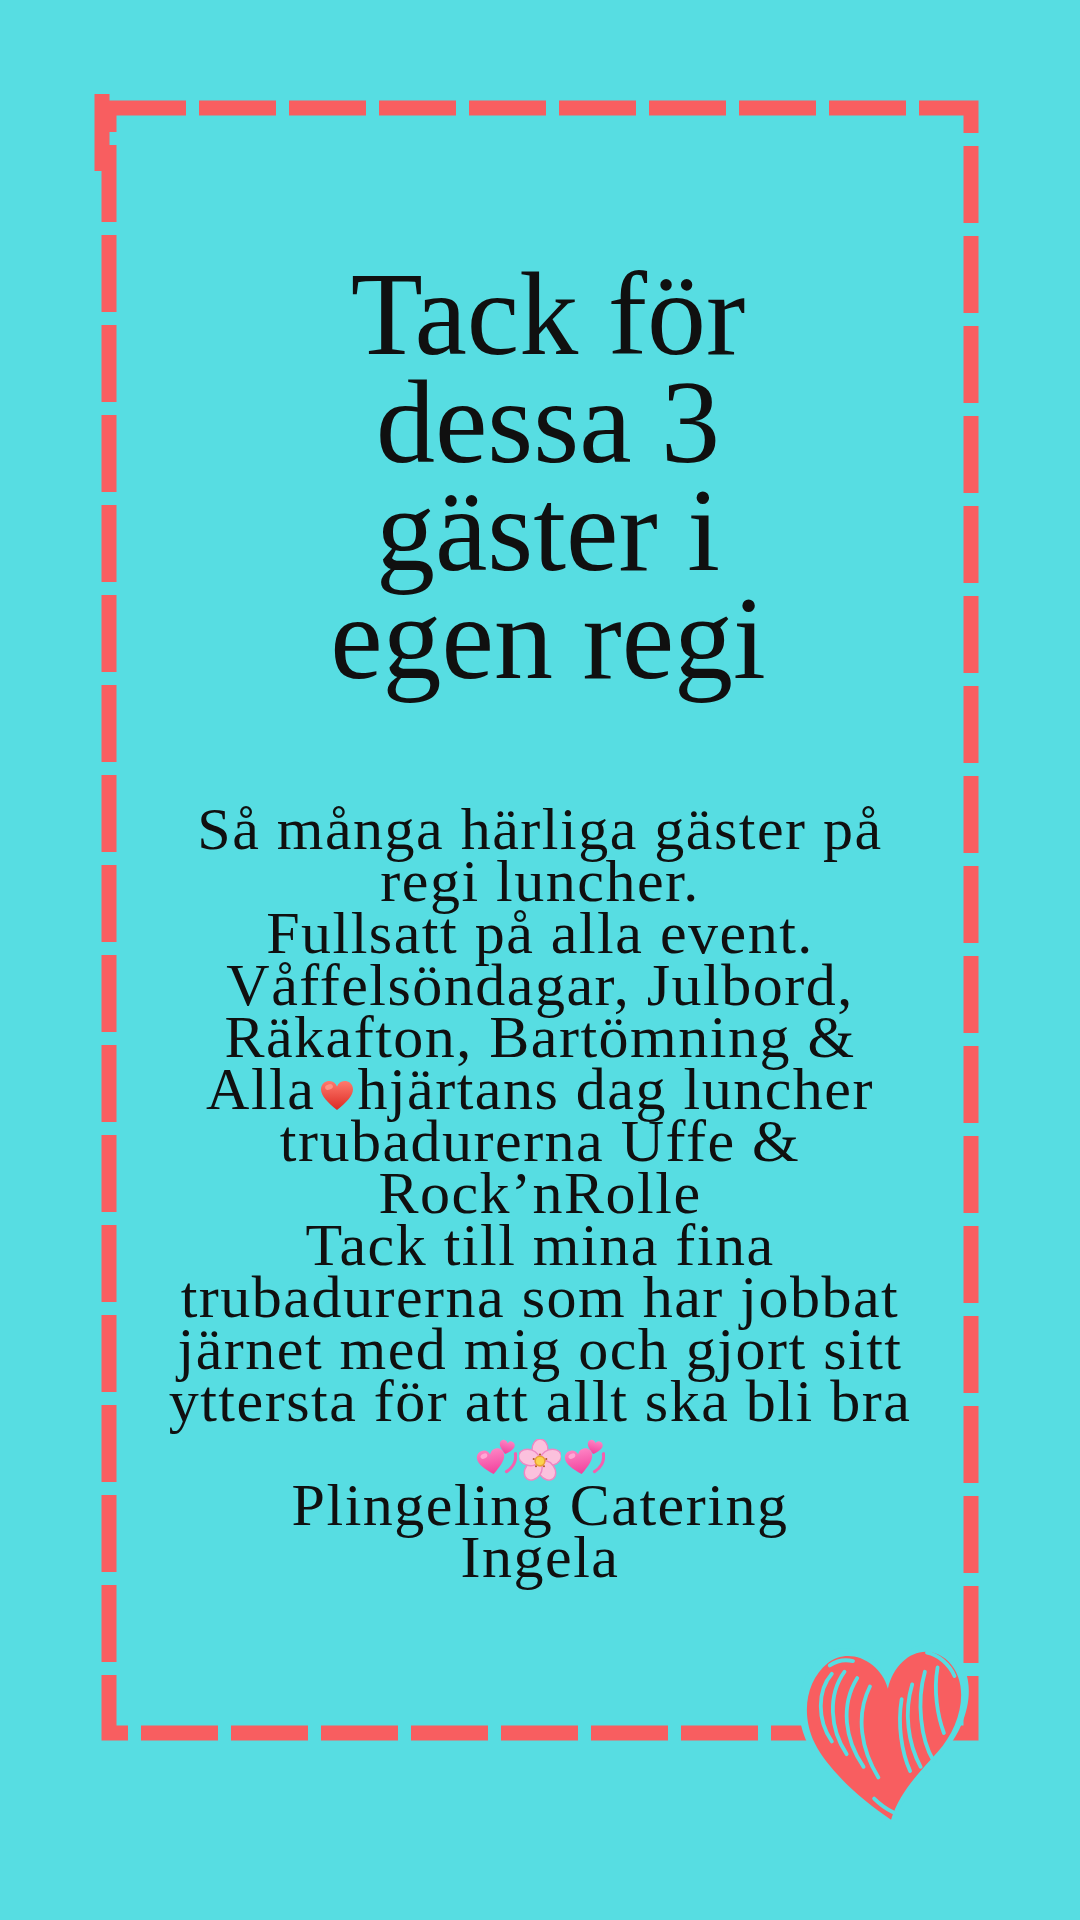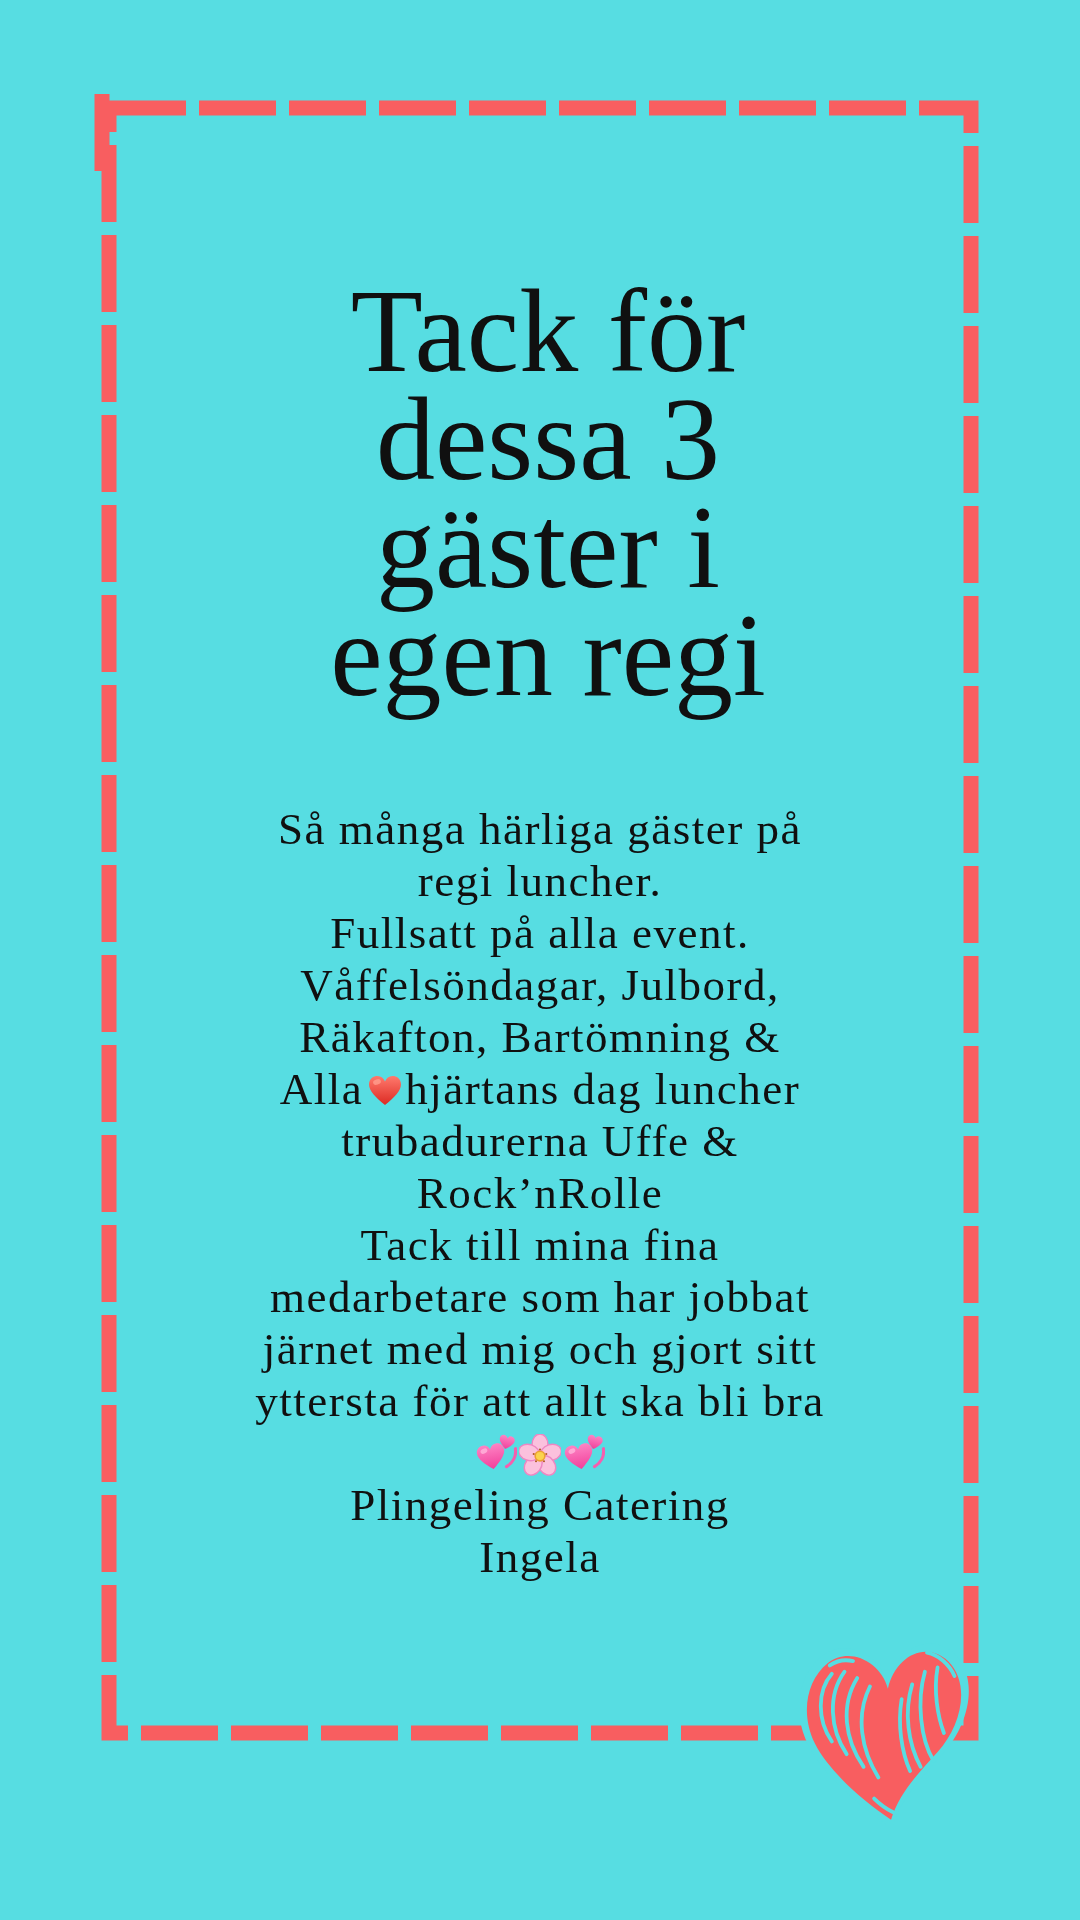--- a/index.html
+++ b/index.html
@@ -13,34 +13,34 @@
     width: 1080px; height: 1920px;
     background: var(--bg, #57dde2);
     overflow: hidden;
   }
   .border-svg, .heart-svg {
     position: absolute; left: 0; top: 0;
     pointer-events: none;
   }
   .border-svg { width: 1080px; height: 1920px; }
   .headline {
-    position: absolute; left: 0; right: 0; top: 278px;
+    position: absolute; left: 0; right: 0; top: 261px;
     text-align: center;
     color: var(--ink, #101010);
     font-size: 118px;
     line-height: 108px;
     letter-spacing: 0px;
     font-weight: 400;
     padding-left: 16px;
   }
   .message {
     position: absolute; left: 100px; right: 100px; top: 803px;
     text-align: center;
     color: var(--ink, #101010);
-    font-size: 45px;
+    font-size: 60px;
     line-height: 52px;
     letter-spacing: 1.5px;
     font-weight: 400;
     white-space: nowrap;
   }
   .message .line { height: 52px; }
   .inline-emoji {
     display: inline-block;
     width: 36px; height: 34px;
     vertical-align: -4px;
@@ -92,21 +92,21 @@
           </linearGradient>
         </defs>
         <path d="M18 30 C8.5 22.5 2 15.5 2 9.5 C2 3.5 6.5 1 10.5 1 C14.2 1 16.6 3.2 18 6.5 C19.4 3.2 21.8 1 25.5 1 C29.5 1 34 3.5 34 9.5 C34 15.5 27.5 22.5 18 30 Z" fill="url(#redg)"></path>
         <ellipse cx="10" cy="7" rx="4" ry="2.6" fill="#ff9d8f" opacity="0.8" transform="rotate(-18 10 7)"></ellipse>
       </svg><span>hjärtans dag luncher</span>
     </div>
 
     <div class="line">trubadurerna Uffe &amp;</div>
     <div class="line">Rock’nRolle</div>
     <div class="line">Tack till mina fina</div>
-    <div class="line">medarbetare som har jobbat</div>
+    <div class="line">trubadurerna som har jobbat</div>
     <div class="line">järnet med mig och gjort sitt</div>
     <div class="line">yttersta för att allt ska bli bra</div>
 
     <div class="line emoji-row">
       <svg viewBox="0 0 40 40" xmlns="http://www.w3.org/2000/svg">
         <defs>
           <linearGradient id="pinkg" x1="0" y1="0" x2="0" y2="1">
             <stop offset="0" stop-color="#fd84c4"></stop>
             <stop offset="1" stop-color="#f23f9b"></stop>
           </linearGradient>

